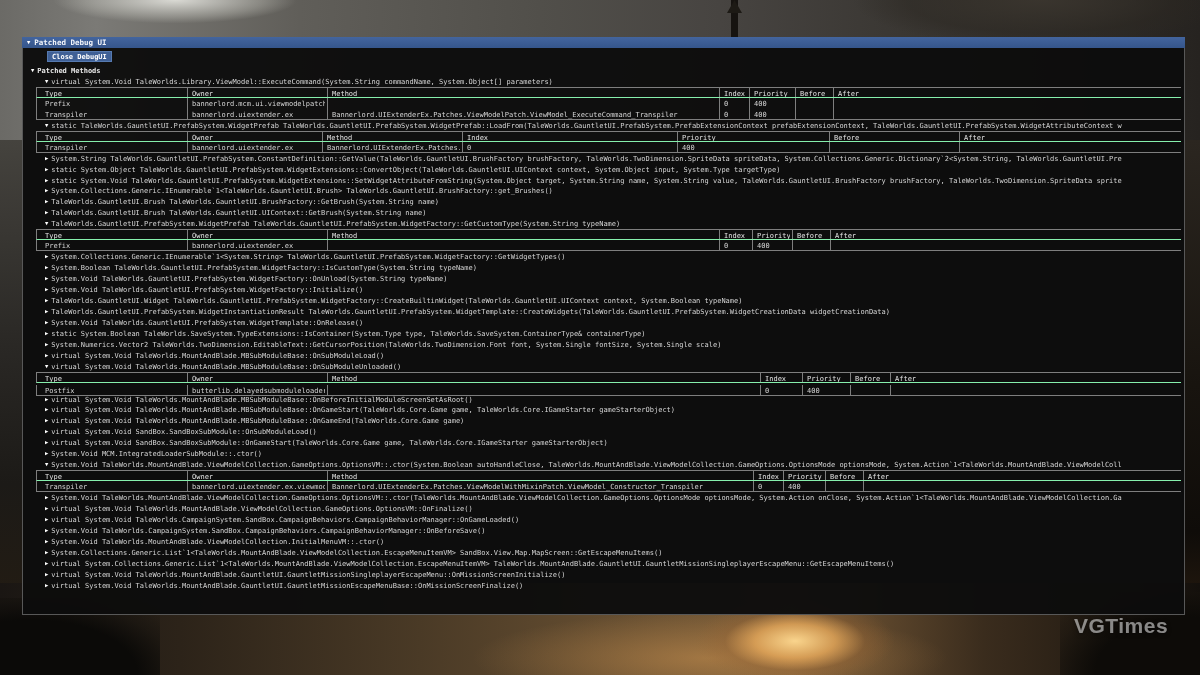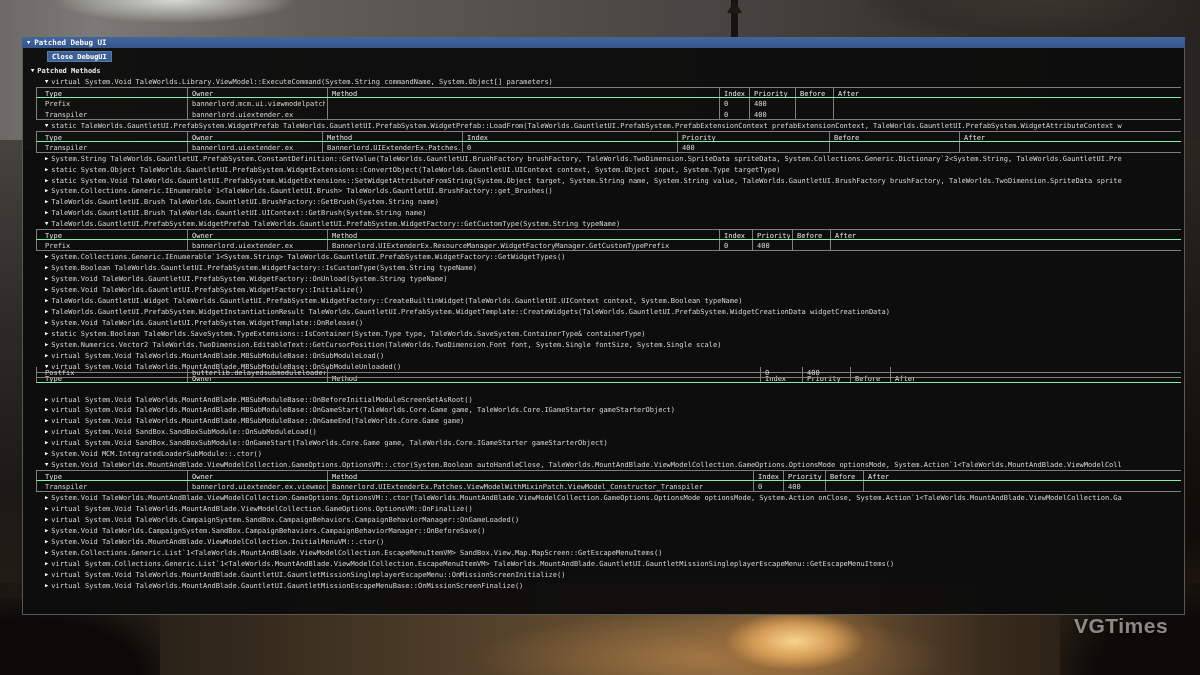--- a/index.html
+++ b/index.html
@@ -103,20 +103,21 @@
         <i class="vline" style="left: 758px;"></i>
         <span class="cell" style="left: 763px; width: 31px;"></span>
         <i class="vline" style="left: 796px;"></i>
         <span class="cell" style="left: 801px; width: 340px;"></span>
       </div>
       <div class="row patch tbl tlast" style="top: 70.8px; right: auto;">
         <span class="cell" style="left: 8px; width: 140px;">Transpiler</span>
         <i class="vline" style="left: 150px;"></i>
         <span class="cell" style="left: 155px; width: 133px;">bannerlord.uiextender.ex</span>
         <i class="vline" style="left: 290px;"></i>
+        <span class="cell" style="left: 295px; width: 385px;">Bannerlord.UIExtenderEx.Patches.ViewModelPatch.ViewModel_ExecuteCommand_Transpiler</span>
         <i class="vline" style="left: 682px;"></i>
         <span class="cell" style="left: 687px; width: 23px;">0</span>
         <i class="vline" style="left: 712px;"></i>
         <span class="cell" style="left: 717px; width: 39px;">400</span>
         <i class="vline" style="left: 758px;"></i>
         <span class="cell" style="left: 763px; width: 31px;"></span>
         <i class="vline" style="left: 796px;"></i>
         <span class="cell" style="left: 801px; width: 340px;"></span>
       </div>
       <div class="row method" style="top: 81.75px; left: 22px;"><span class="arrow">▼</span><span>static TaleWorlds.GauntletUI.PrefabSystem.WidgetPrefab TaleWorlds.GauntletUI.PrefabSystem.WidgetPrefab::LoadFrom(TaleWorlds.GauntletUI.PrefabSystem.PrefabExtensionContext prefabExtensionContext, TaleWorlds.GauntletUI.PrefabSystem.WidgetAttributeContext w</span></div>
@@ -170,21 +171,20 @@
         <i class="vline" style="left: 755px;"></i>
         <span class="cell" style="left: 760px; width: 31px;">Before</span>
         <i class="vline" style="left: 793px;"></i>
         <span class="cell" style="left: 798px; width: 343px;">After</span>
       </div>
       <div class="row patch tbl tlast" style="top: 202.2px; right: auto;">
         <span class="cell" style="left: 8px; width: 140px;">Prefix</span>
         <i class="vline" style="left: 150px;"></i>
         <span class="cell" style="left: 155px; width: 133px;">bannerlord.uiextender.ex</span>
         <i class="vline" style="left: 290px;"></i>
-        <span class="cell" style="left: 295px; width: 385px;">Bannerlord.UIExtenderEx.ResourceManager.WidgetFactoryManager.GetCustomTypePrefix</span>
         <i class="vline" style="left: 682px;"></i>
         <span class="cell" style="left: 687px; width: 26px;">0</span>
         <i class="vline" style="left: 715px;"></i>
         <span class="cell" style="left: 720px; width: 33px;">400</span>
         <i class="vline" style="left: 755px;"></i>
         <span class="cell" style="left: 760px; width: 31px;"></span>
         <i class="vline" style="left: 793px;"></i>
         <span class="cell" style="left: 798px; width: 343px;"></span>
       </div>
       <div class="row method" style="top: 213.15px; left: 22px;"><span class="arrow">▶</span><span>System.Collections.Generic.IEnumerable`1&lt;System.String&gt; TaleWorlds.GauntletUI.PrefabSystem.WidgetFactory::GetWidgetTypes()</span></div>
@@ -206,21 +206,21 @@
         <span class="cell" style="left: 295px; width: 426px;">Method</span>
         <i class="vline" style="left: 723px;"></i>
         <span class="cell" style="left: 728px; width: 35px;">Index</span>
         <i class="vline" style="left: 765px;"></i>
         <span class="cell" style="left: 770px; width: 41px;">Priority</span>
         <i class="vline" style="left: 813px;"></i>
         <span class="cell" style="left: 818px; width: 33px;">Before</span>
         <i class="vline" style="left: 853px;"></i>
         <span class="cell" style="left: 858px; width: 283px;">After</span>
       </div>
-      <div class="row patch tbl tlast" style="top: 329px; right: auto;">
+      <div class="row patch tbl tlast" style="top: 347px; right: auto;">
         <span class="cell" style="left: 8px; width: 140px;">Postfix</span>
         <i class="vline" style="left: 150px;"></i>
         <span class="cell" style="left: 155px; width: 133px;">butterlib.delayedsubmoduleloader.st</span>
         <i class="vline" style="left: 290px;"></i>
         <i class="vline" style="left: 723px;"></i>
         <span class="cell" style="left: 728px; width: 35px;">0</span>
         <i class="vline" style="left: 765px;"></i>
         <span class="cell" style="left: 770px; width: 41px;">400</span>
         <i class="vline" style="left: 813px;"></i>
         <span class="cell" style="left: 818px; width: 33px;"></span>

